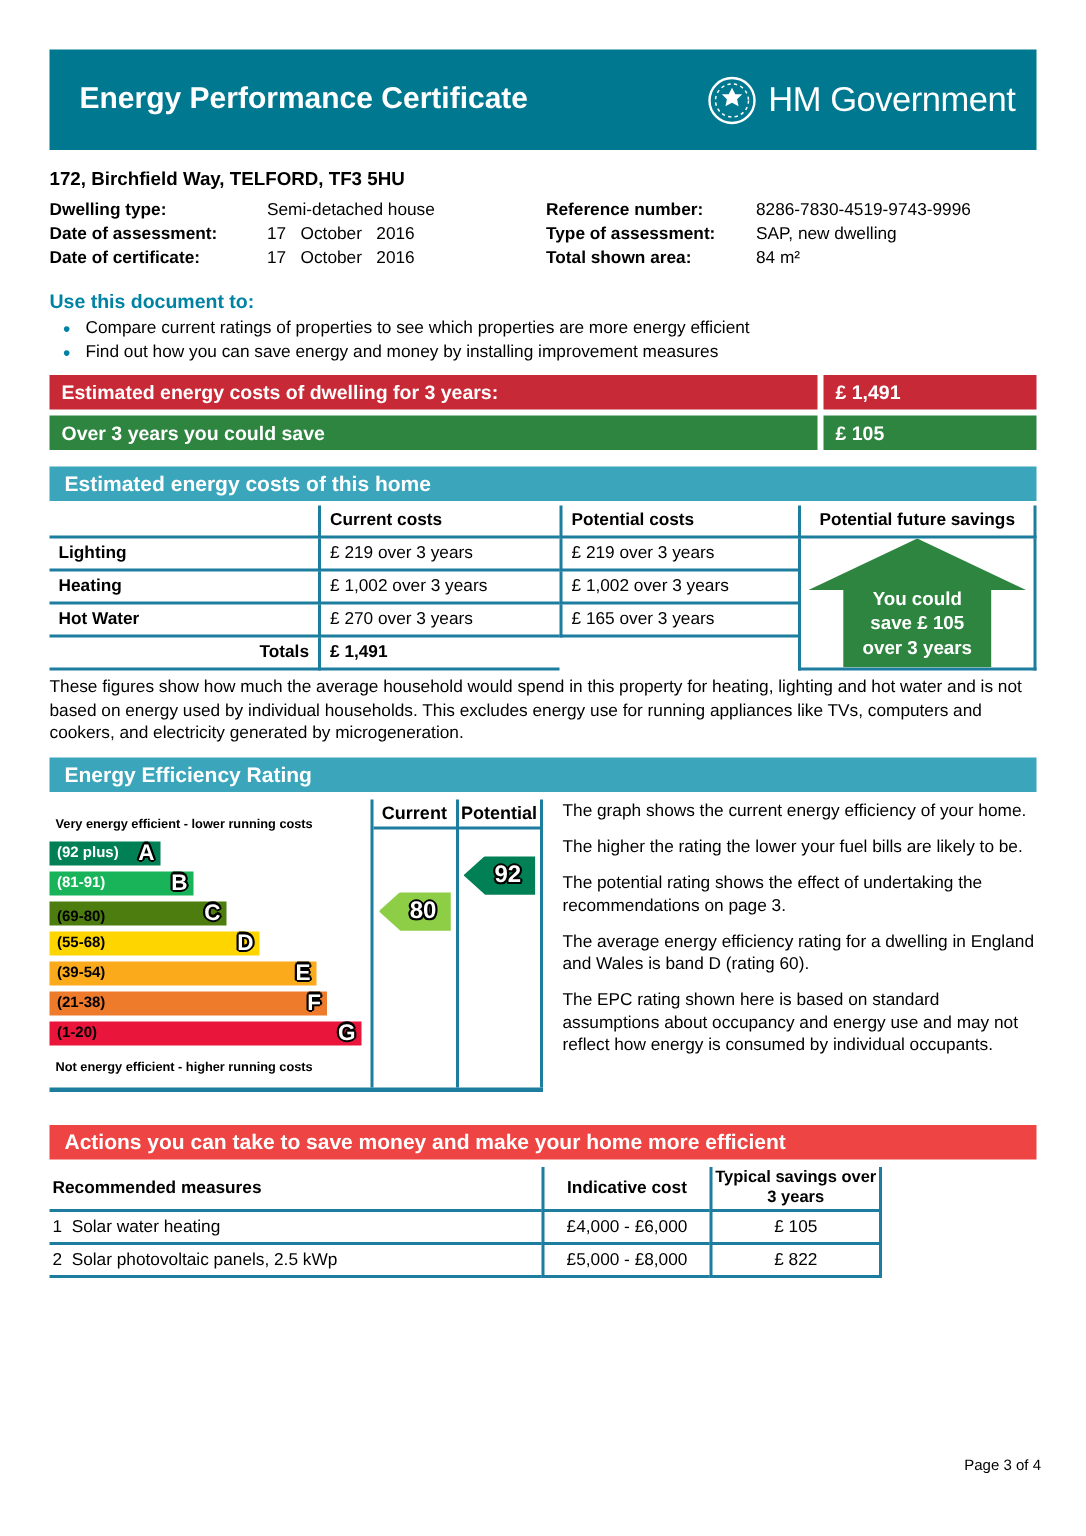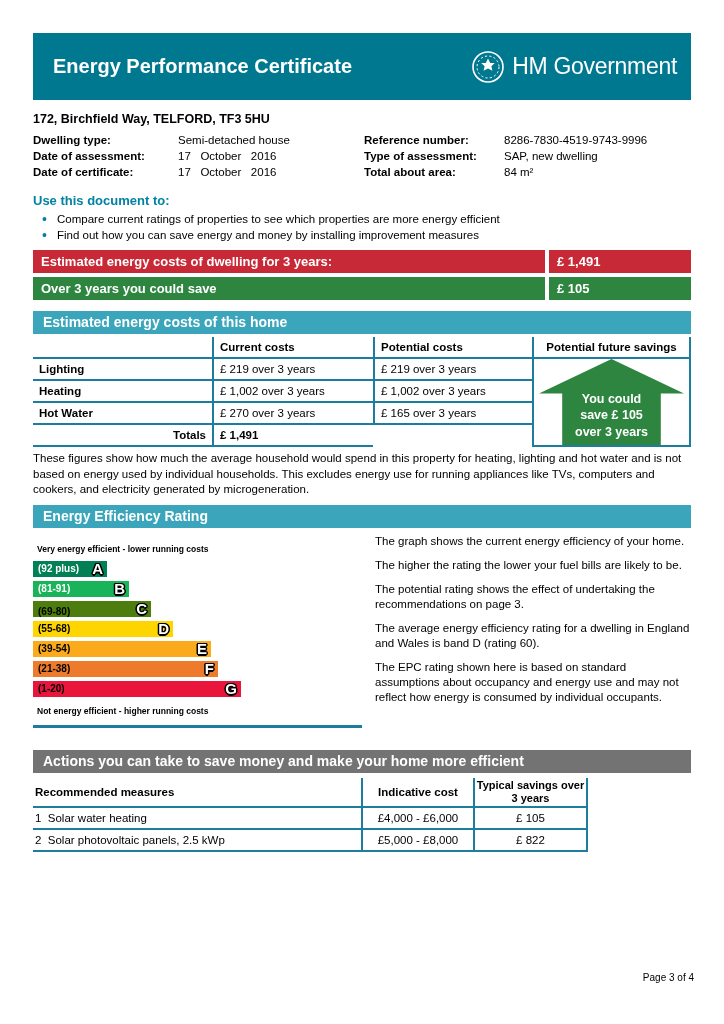--- a/index.html
+++ b/index.html
@@ -129,21 +129,21 @@
       <div class="dcol-right">
         <div class="drow">
           <span class="dlabel">Reference number:</span>
           <span class="dvalue">8286-7830-4519-9743-9996</span>
         </div>
         <div class="drow">
           <span class="dlabel">Type of assessment:</span>
           <span class="dvalue">SAP, new dwelling</span>
         </div>
         <div class="drow">
-          <span class="dlabel">Total about area:</span>
+          <span class="dlabel">Total shown area:</span>
           <span class="dvalue">84 m²</span>
         </div>
       </div>
     </div>
 
     <div class="use-doc-heading">Use this document to:</div>
     <ul class="bullets">
       <li>Compare current ratings of properties to see which properties are more energy efficient</li>
       <li>Find out how you can save energy and money by installing improvement measures</li>
     </ul>
@@ -223,31 +223,45 @@
         </div>
         <div class="band" style="width: 208px; background: rgb(233, 21, 59);">
           <span class="band-range" style="color: rgb(0, 0, 0);">(1-20)</span>
           <span class="band-letter outlined">G</span>
         </div>
       </div>
 
       <div class="epc-bottom-note">Not energy efficient - higher running costs</div>
       <div class="figure-line"></div>
 
+      <div class="epc-cols">
+        <div class="epc-col">
+          <div class="col-header">Current</div>
+          <div class="col-body">
+            <div class="rating-arrow arrow-current outlined" style="background: rgb(141, 206, 70);">80</div>
+          </div>
+        </div>
+        <div class="epc-col last">
+          <div class="col-header">Potential</div>
+          <div class="col-body">
+            <div class="rating-arrow arrow-potential outlined" style="background: rgb(0, 128, 84);">92</div>
+          </div>
+        </div>
+      </div>
 
       <div class="epc-text">
         <p>The graph shows the current energy efficiency of your home.</p>
         <p>The higher the rating the lower your fuel bills are likely to be.</p>
         <p>The potential rating shows the effect of undertaking the recommendations on page 3.</p>
         <p>The average energy efficiency rating for a dwelling in England and Wales is band D (rating 60).</p>
         <p>The EPC rating shown here is based on standard assumptions about occupancy and energy use and may not reflect how energy is consumed by individual occupants.</p>
       </div>
     </div>
 
-    <div class="section-banner sb-actions" style="background: #737373;">Actions you can take to save money and make your home more efficient</div>
+    <div class="section-banner sb-actions" style="background: #ef4444;">Actions you can take to save money and make your home more efficient</div>
 
     <div class="actions-table">
       <div class="at h c1">Recommended measures</div>
       <div class="at h c2">Indicative cost</div>
       <div class="at h c3">Typical savings over 3 years</div>
 
       <div class="at d c1">1  Solar water heating</div>
       <div class="at d c2">£4,000 - £6,000</div>
       <div class="at d c3">£ 105</div>
 

